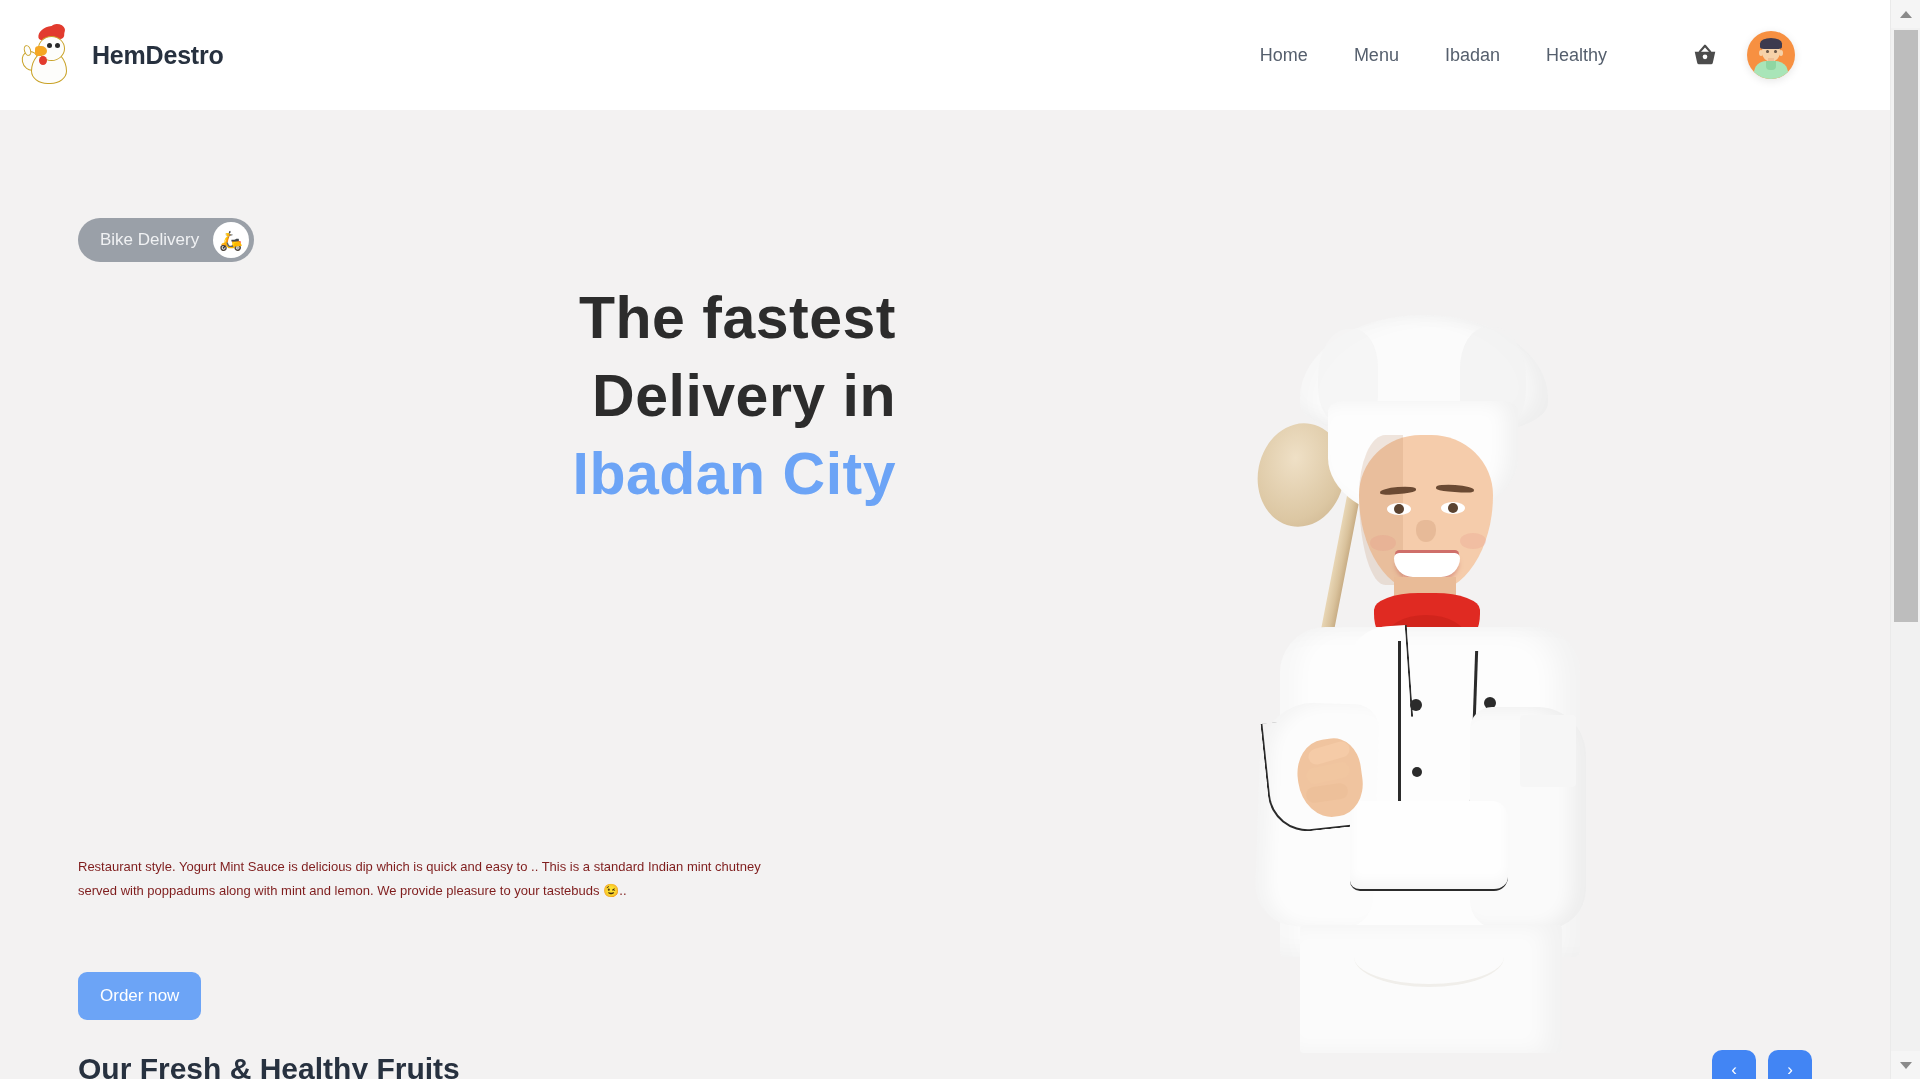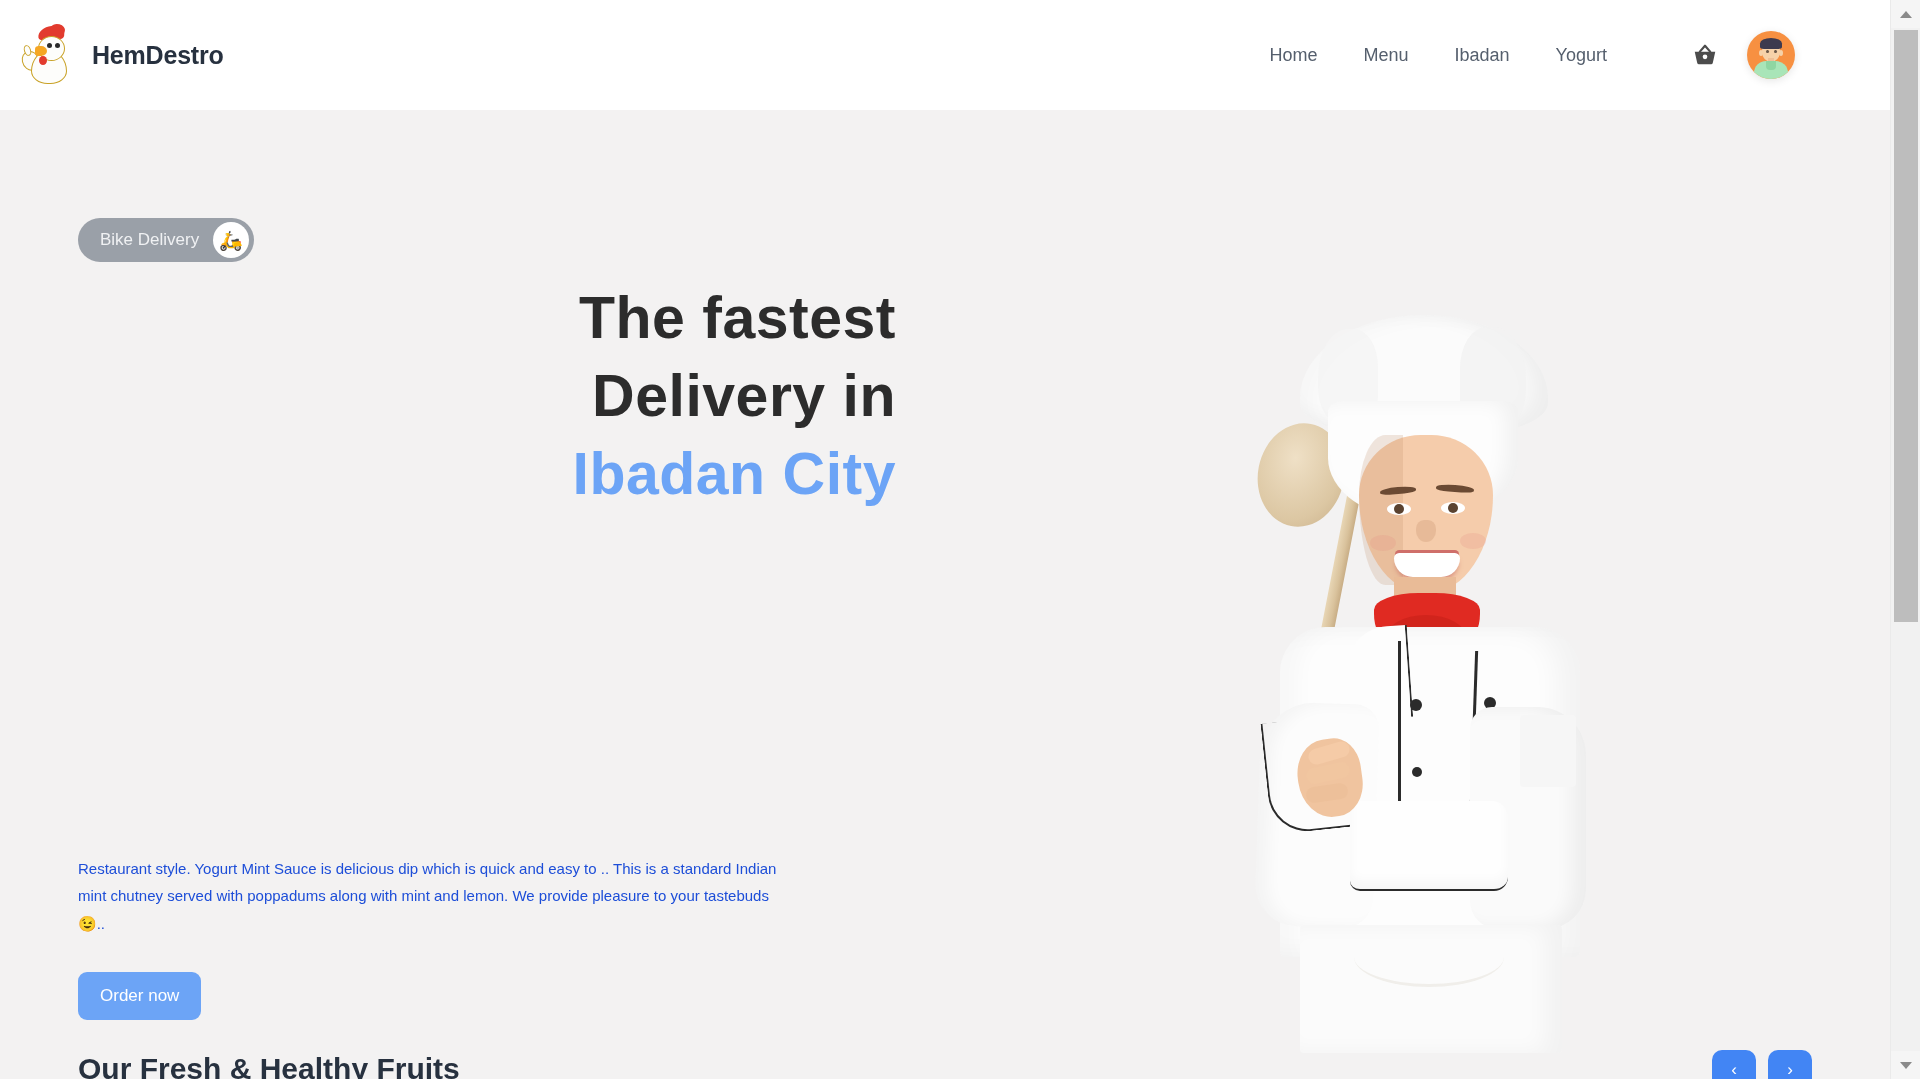--- a/index.html
+++ b/index.html
@@ -279,23 +279,23 @@
   .headline-line.accent {
     color: #6ca4f6;
     margin-left: 17px;
   }
 
   .hero-desc {
     position: absolute;
     left: 78px;
     top: 745px;
     width: 720px;
-    font-size: 15px;
+    font-size: 13px;
     line-height: 1.82;
-    color: #1d4ed8;
+    color: #7f1d1d;
   }
 
   .order-btn {
     position: absolute;
     left: 78px;
     top: 862px;
     background: #6ca4f6;
     color: #ffffff;
     border: none;
     border-radius: 9px;
@@ -562,21 +562,21 @@
           <div class="chick-eye2"></div>
           <div class="chick-wattle"></div>
         </div>
         <span class="brand-name">HemDestro</span>
       </div>
 
       <nav class="nav">
         <a class="nav-link">Home</a>
         <a class="nav-link">Menu</a>
         <a class="nav-link">Ibadan</a>
-        <a class="nav-link">Yogurt</a>
+        <a class="nav-link">Healthy</a>
 
         <div class="header-actions">
           <svg class="cart-icon" viewBox="0 0 24 24">
             <path d="M3.2 9.2h17.6l-2.1 9.4a1.6 1.6 0 0 1-1.6 1.3H6.9a1.6 1.6 0 0 1-1.6-1.3L3.2 9.2z" fill="#4c4c4c"></path>
             <path d="M7.6 9.1 12 4.1l4.4 5" fill="none" stroke="#4c4c4c" stroke-width="1.9" stroke-linecap="round" stroke-linejoin="round"></path>
             <circle cx="12" cy="13.6" r="2" fill="#ffffff"></circle>
           </svg>
 
           <div class="avatar">
             <div class="av-ear-l"></div>

